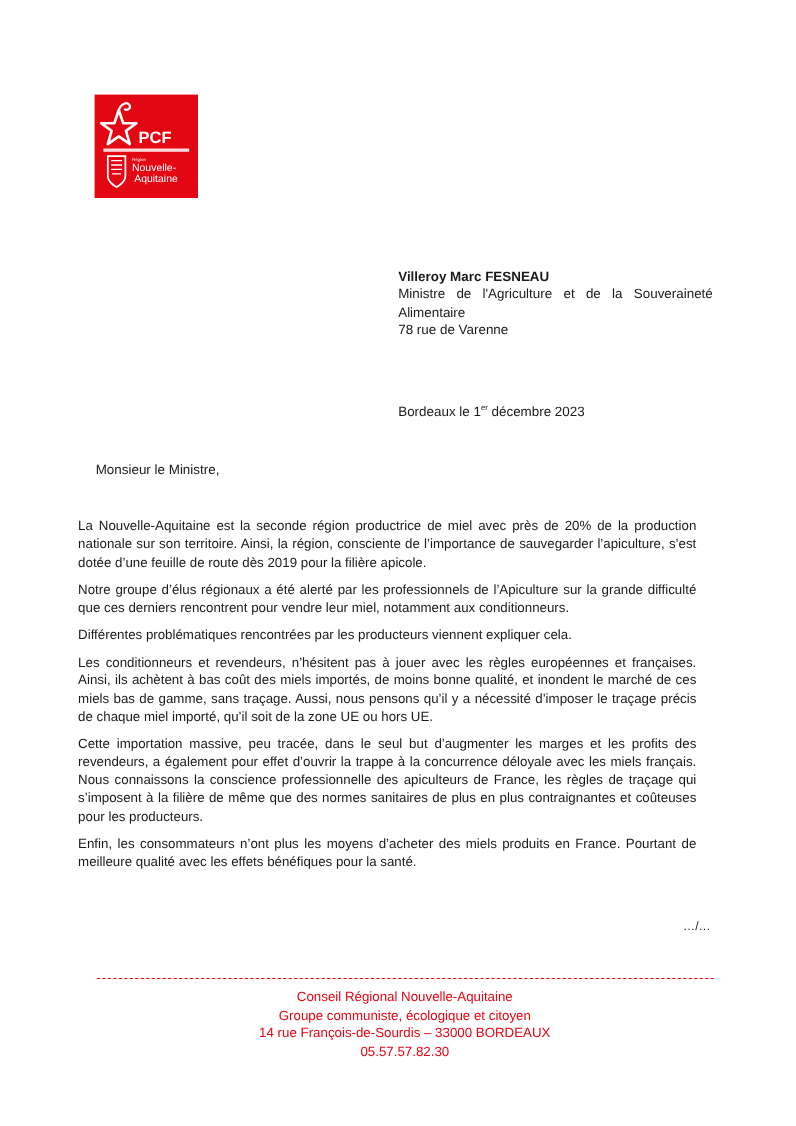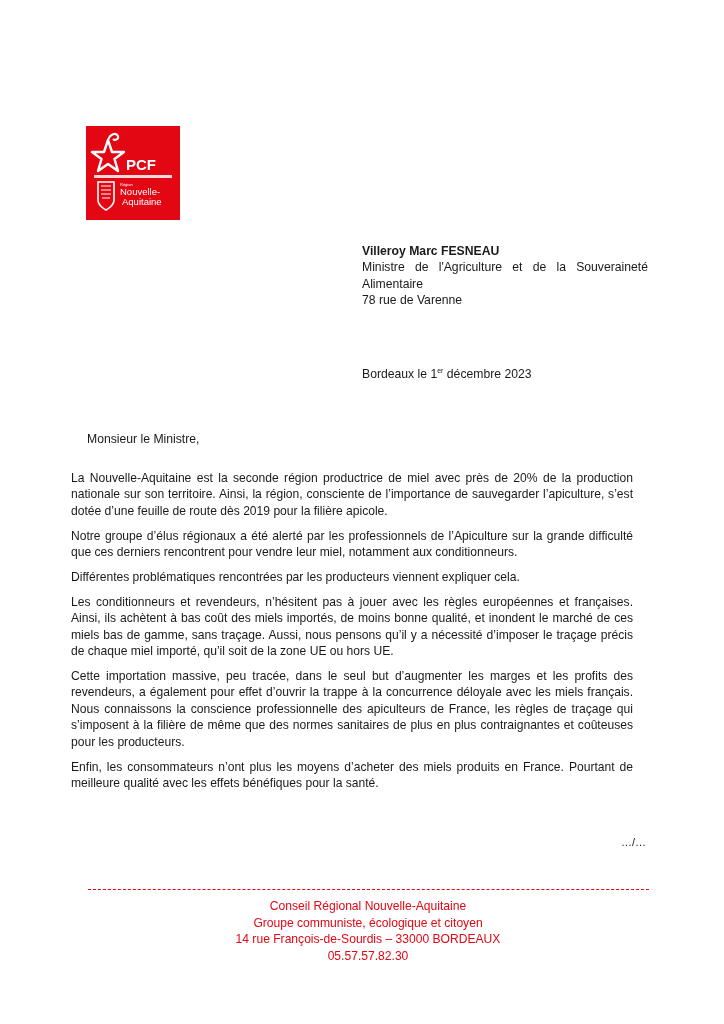--- a/index.html
+++ b/index.html
@@ -1,25 +1,25 @@
 <!DOCTYPE html>
 <html><head>
   <meta charset="utf-8">
   <style>
     html, body { margin: 0; padding: 0; background: #ffffff; }
     body { width: 724px; height: 1024px; position: relative; overflow: hidden;
            font-family: "Liberation Sans", sans-serif; color: #1a1a1a; }
-    .logo { position: absolute; left: 86px; top: 86px; width: 94px; height: 94px; background: #e30613; margin-top: 40px; }
+    .logo { position: absolute; left: 86px; top: 86px; width: 94px; height: 94px; background: #e30613; }
     .logo svg { display: block; }
     .addr { position: absolute; left: 362px; top: 243px; width: 286px; font-size: 12.2px; line-height: 16.3px; }
     .addr .name { font-weight: bold; }
     .addr .just { text-align: justify; text-align-last: justify; }
     .date { position: absolute; left: 362px; top: 367px; font-size: 12.2px; }
     .date sup { font-size: 7px; }
-    .salut { position: absolute; left: 87px; top: 420px; font-size: 12.2px; margin-top: 12px; }
+    .salut { position: absolute; left: 87px; top: 420px; font-size: 12.2px; }
     .body { position: absolute; left: 71px; top: 470px; width: 562px; font-size: 12.1px; line-height: 16.4px; text-align: justify; }
     .body p { margin: 0 0 8.5px 0; }
     .cont { position: absolute; right: 78px; top: 836px; font-size: 11px; }
     .dashes { position: absolute; left: 88px; top: 889px; width: 561px; height: 0; border-top: 1.4px dashed #e30613; }
     .footer { position: absolute; left: 87px; top: 898px; width: 562px; text-align: center; color: #e30613; font-size: 12.1px; line-height: 16.6px; }
     .footer .f-title { font-weight: normal; }
   </style>
 </head>
 <body>
 

